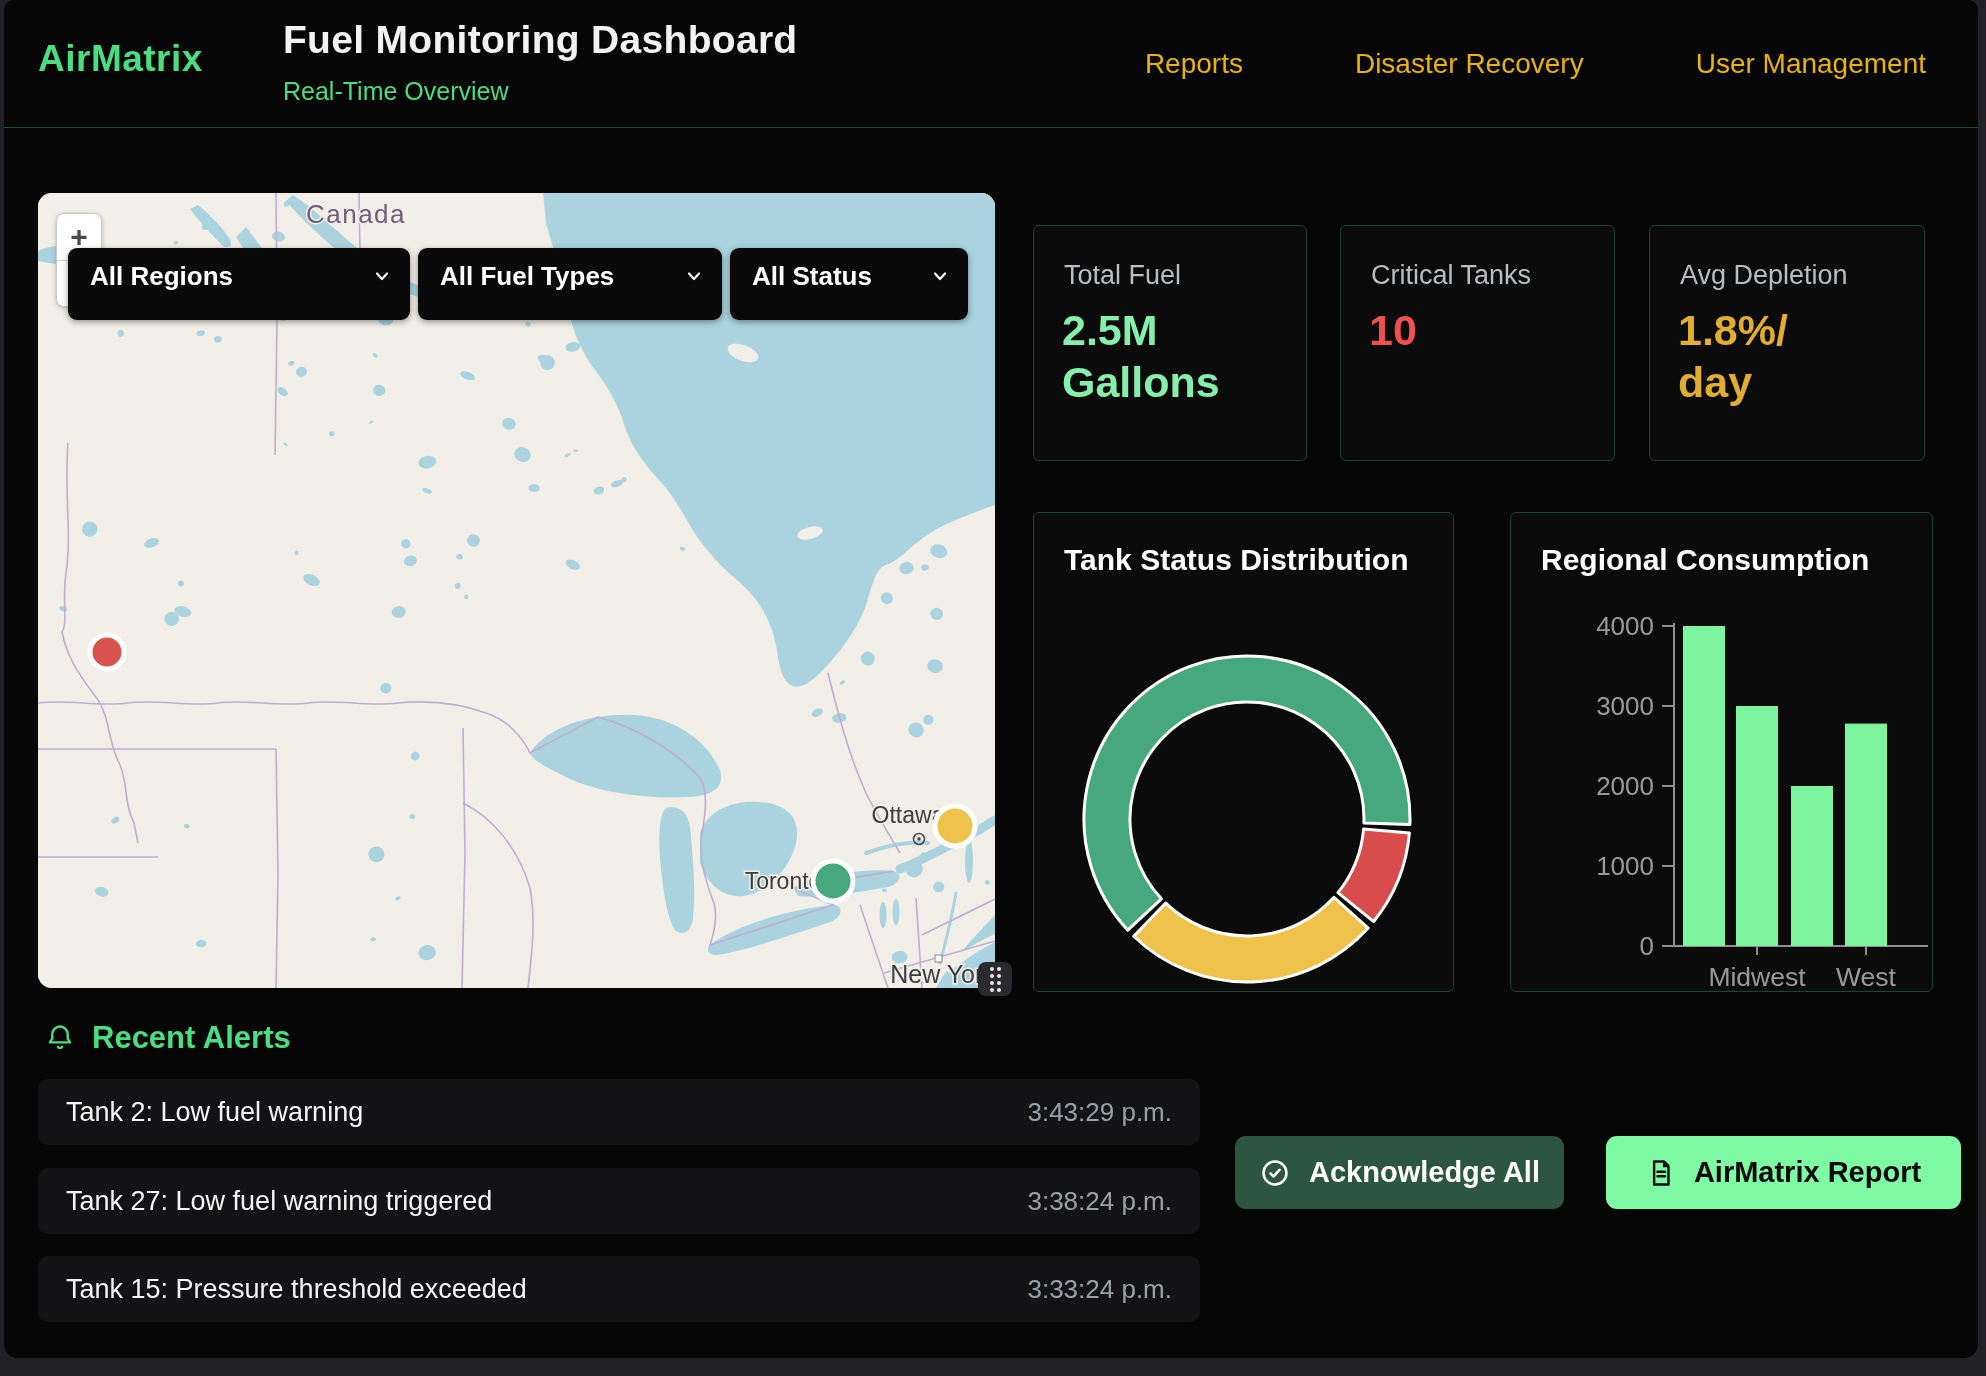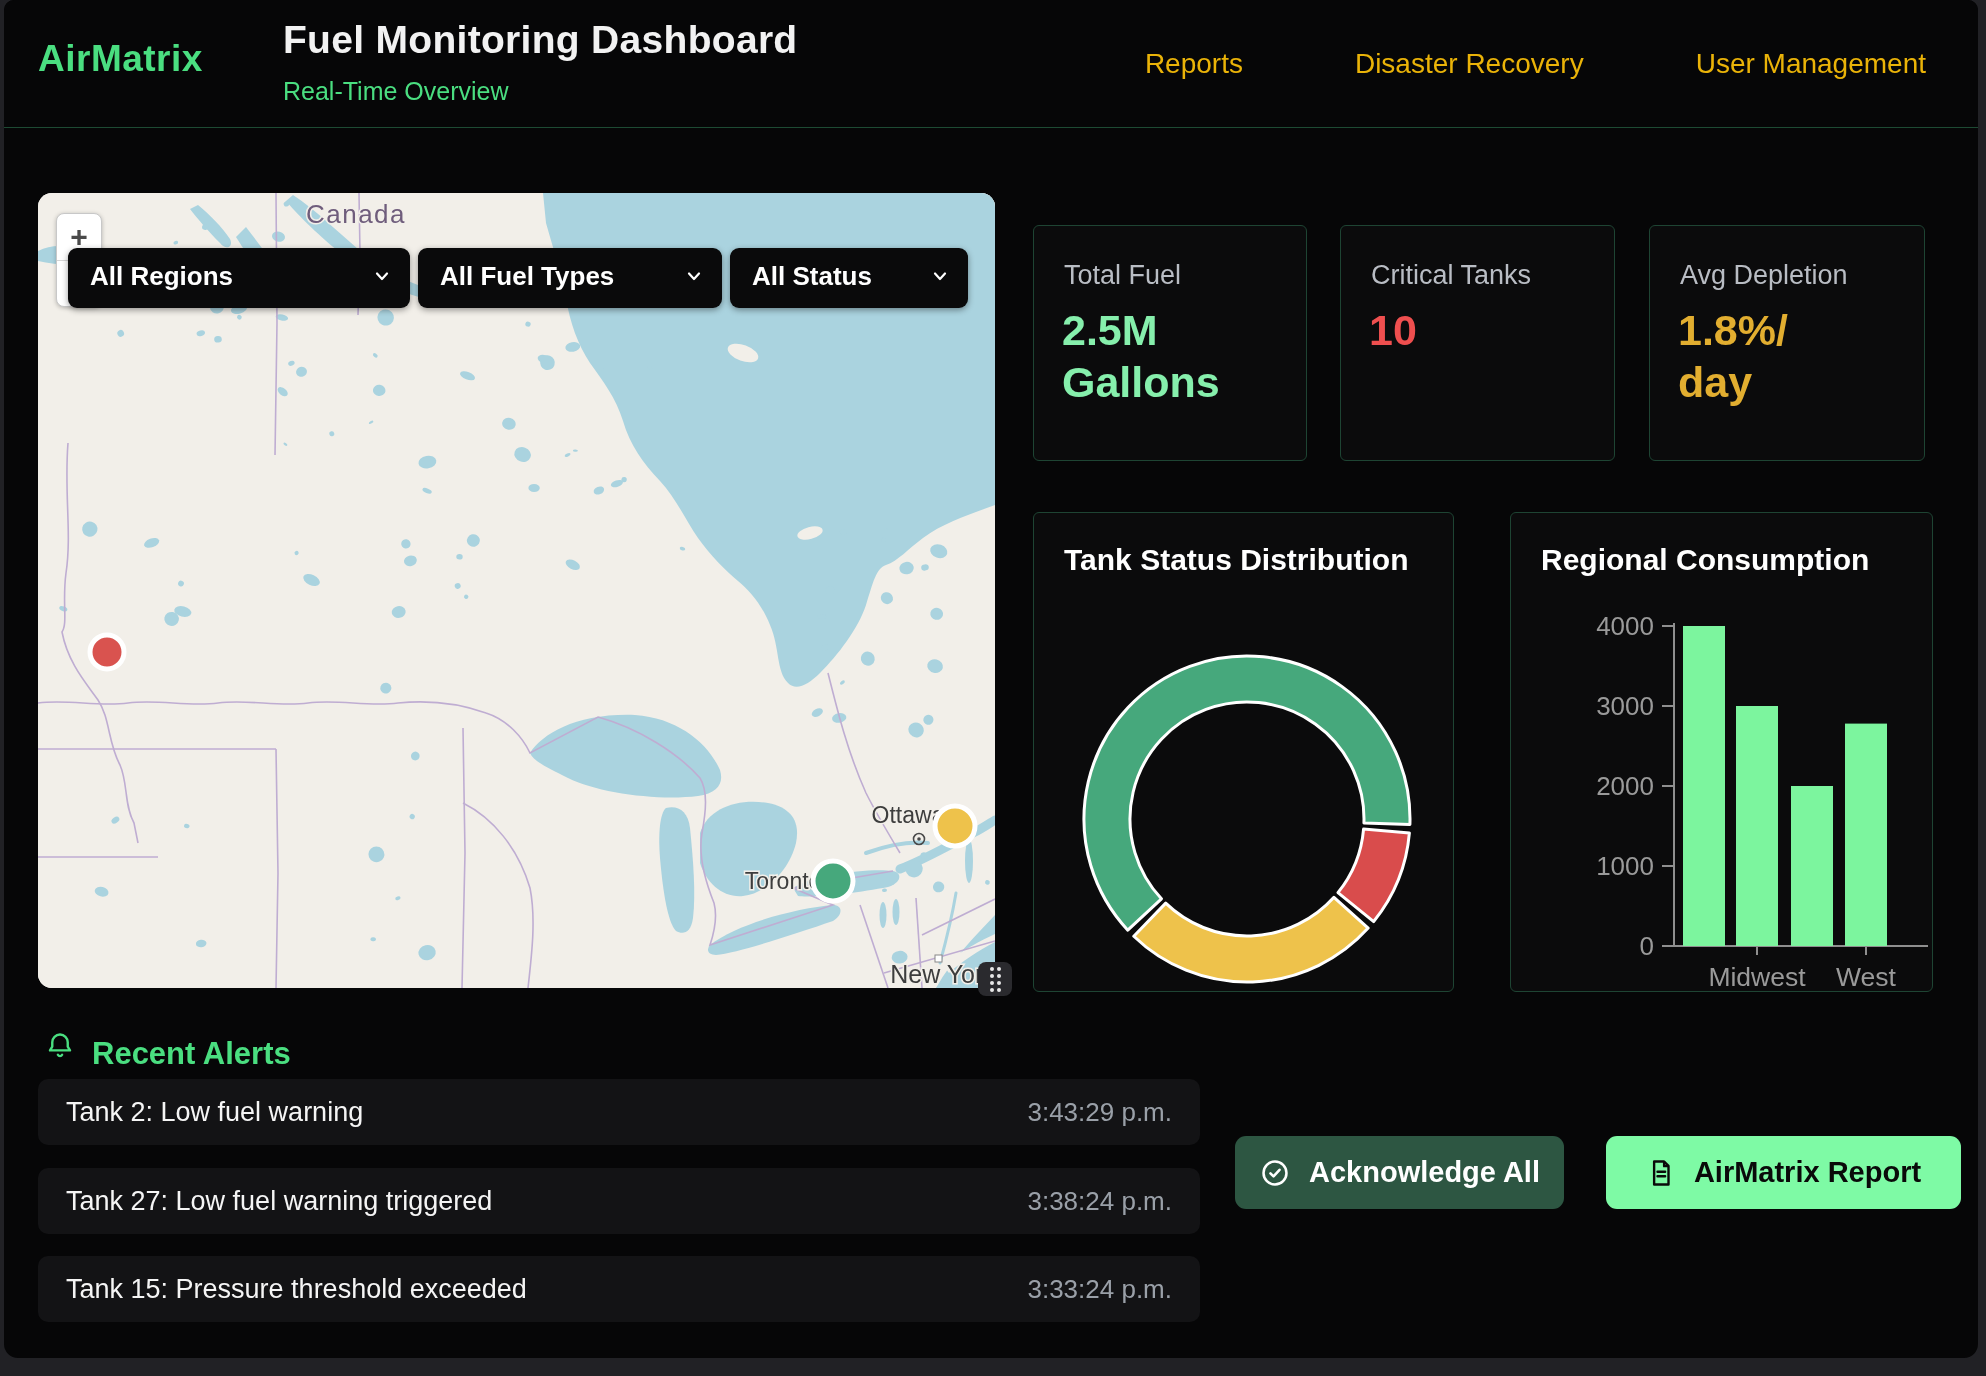--- a/index.html
+++ b/index.html
@@ -18,37 +18,37 @@
   .map-panel{position:absolute;left:34px;top:193px;width:957px;height:795px;border-radius:14px;
     overflow:hidden;background:#f2efe9;}
   .map-panel svg.basemap{position:absolute;left:0;top:0;}
   .zoomctl{position:absolute;left:18px;top:20px;width:44px;height:92px;background:#ffffff;border:1px solid #c8c8c8;
     border-radius:8px;z-index:1;box-shadow:0 1px 4px rgba(0,0,0,.25);}
   .zoomctl .zbtn{width:100%;height:46px;display:flex;align-items:center;justify-content:center;
     font-size:30px;font-weight:bold;color:#4a4a4a;cursor:pointer;}
   .zoomctl .zdiv{height:1px;background:#d5d5d5;}
   .filters{position:absolute;left:30px;top:55px;display:flex;gap:8px;z-index:2;}
   .dropdown{height:56px;background:#0a0a0b;border-radius:9px;display:flex;align-items:center;
-    justify-content:space-between;padding:0 18px 4px 22px;cursor:pointer;box-shadow:0 2px 6px rgba(0,0,0,.4);}
+    justify-content:space-between;padding:0 18px 16px 22px;cursor:pointer;box-shadow:0 2px 6px rgba(0,0,0,.4);}
   .dropdown .dlabel{color:#ffffff;font-size:26px;font-weight:600;}
   .dropdown svg{margin-left:16px;}
   .d1{width:302px;} .d2{width:264px;} .d3{width:198px;}
   .grip{position:absolute;left:974px;top:962px;width:34px;height:34px;background:#2a2a2e;border-radius:8px;
     display:grid;grid-template-columns:repeat(2,4px);grid-template-rows:repeat(4,4px);gap:3px;
     align-content:center;justify-content:center;cursor:grab;z-index:3;}
   .grip i{width:4px;height:4px;border-radius:50%;background:#e8e8e8;}
   
   .card{position:absolute;background:#0b0b0c;border:1px solid #1e4433;border-radius:6px;}
   .stat-label{position:absolute;left:30px;top:34px;font-size:27px;color:#b9bdc4;}
   .stat-value{position:absolute;left:28px;top:78px;font-size:43px;font-weight:bold;line-height:1.22;}
   
   .chart-title{position:absolute;left:30px;top:30px;font-size:30px;font-weight:bold;color:#ffffff;}
   
   .alerts-head{position:absolute;left:40px;top:1020px;display:flex;align-items:center;gap:16px;}
-  .alerts-title{font-size:31px;font-weight:bold;color:#4ade80;margin-top:16px;}
+  .alerts-title{font-size:31px;font-weight:bold;color:#4ade80;}
   .alert-row{position:absolute;left:34px;width:1162px;height:66px;background:#131315;border-radius:10px;
     display:flex;align-items:center;justify-content:space-between;padding:0 28px;box-sizing:border-box;cursor:pointer;}
   .alert-text{color:#f5f5f5;font-size:27px;}
   .alert-time{color:#9aa0a8;font-size:26px;}
   
   .btn{position:absolute;top:1136px;height:73px;border-radius:11px;display:flex;align-items:center;
     justify-content:center;gap:18px;font-size:29px;font-weight:bold;cursor:pointer;border:none;}
   .btn-ack{left:1231px;width:329px;background:#2d5642;color:#ffffff;}
   .btn-gen{left:1602px;width:355px;background:#7efaa5;color:#0a0a0a;}
 </style>

